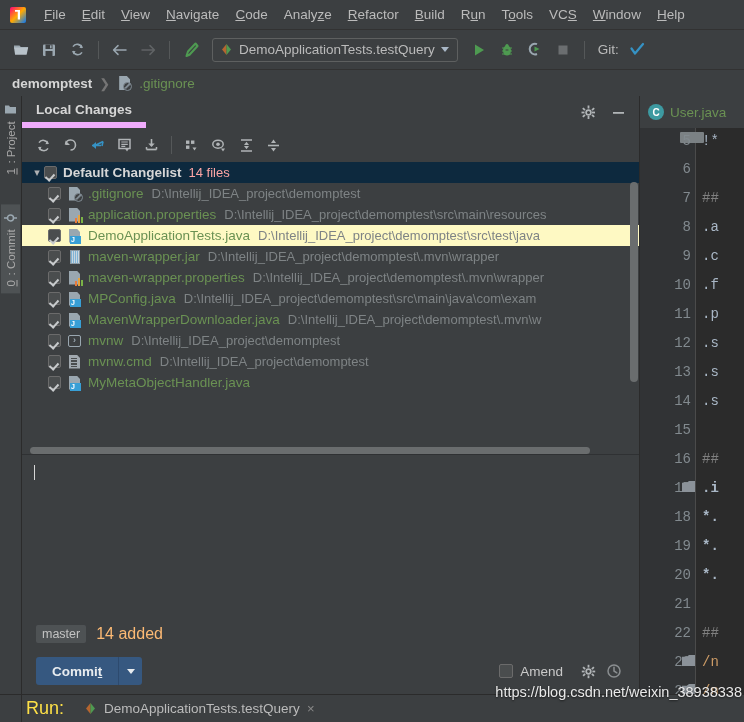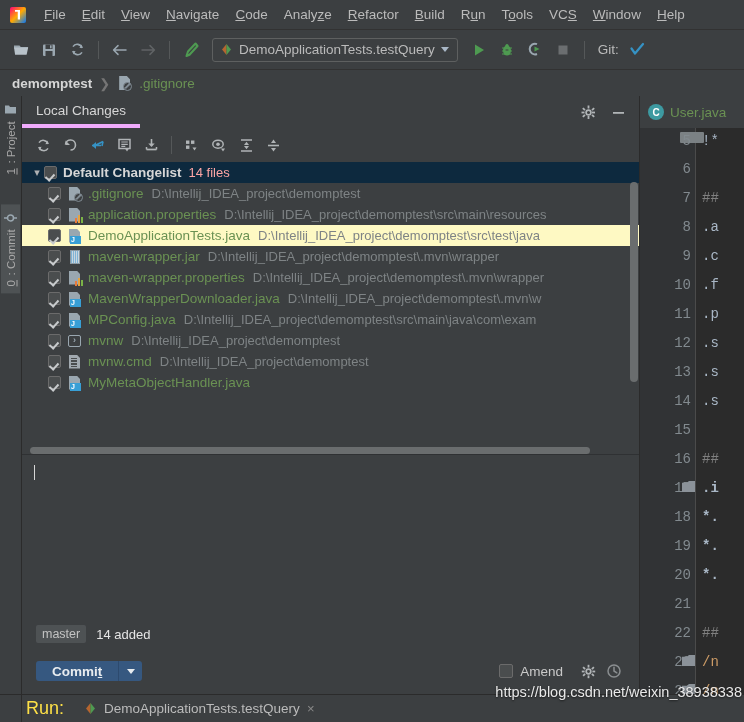--- a/index.html
+++ b/index.html
@@ -93,21 +93,22 @@
     background: #3c3f41; display: flex; flex-direction: column;
     border-right: 1px solid #2b2b2b;
   }
   #panel-tabbar {
     height: 32px; background: #3c3f41; display: flex; align-items: stretch;
     flex: none; position: relative;
   }
   #tab-local-changes {
     display: flex; align-items: center; padding: 0 14px;
     color: #d6d6d6; font-size: 13.5px; cursor: default;
-    border-bottom: 4px solid #f0abfc;
+    border-bottom: 6px solid #f0abfc;
+    font-weight: bold;
   }
   #tabbar-spacer { flex: 1 1 auto; }
   #panel-tab-actions { display: flex; align-items: center; gap: 4px; padding-right: 8px; }
 
   #vcs-toolbar {
     height: 34px; background: #3c3f41; display: flex; align-items: center;
     padding-left: 8px; gap: 1px; flex: none;
   }
 
   
@@ -200,28 +201,28 @@
 
   
   #branch-row {
     flex: none; height: 28px; display: flex; align-items: center;
     padding-left: 14px; gap: 10px; background: #3c3f41;
   }
   #branch-chip {
     background: #4e5254; color: #c3c3c3; font-size: 12.5px;
     padding: 2px 6px; border-radius: 2px;
   }
-  #added-count { color: #e5e5e5; font-size: 13px; }
+  #added-count { color: #fdba74; font-size: 16px; }
 
   
   #commit-bar {
     flex: none; height: 46px; display: flex; align-items: center;
     padding: 0 12px 0 14px; background: #3c3f41;
   }
-  #commit-btn-group { display: flex; height: 20px; cursor: default; }
+  #commit-btn-group { display: flex; height: 28px; cursor: default; }
   #commit-btn {
     background: #365880; color: #e8ecef; font-size: 13.5px; font-weight: bold;
     padding: 0 16px; display: flex; align-items: center;
     border-radius: 3px 0 0 3px;
   }
   #commit-btn u { text-decoration: underline; }
   #commit-split {
     background: #365880; width: 24px; border-left: 1px solid #2d4a6e;
     border-radius: 0 3px 3px 0; display: flex; align-items: center; justify-content: center;
   }
@@ -595,32 +596,32 @@
           <span class="fname">maven-wrapper.properties</span>
           <span class="fpath">D:\Intellij_IDEA_project\demomptest\.mvn\wrapper</span>
         </div>
 
         <div class="tree-row file-row">
           <span class="cbx"></span>
           <span class="ficon">
               <span class="doc-base"></span>
               <span class="java-badge">J</span>
             </span>
+          <span class="fname">MPConfig.java</span>
+          <span class="fpath">D:\Intellij_IDEA_project\demomptest\src\main\java\com\exam</span>
+        </div>
+
+        <div class="tree-row file-row">
+          <span class="cbx"></span>
+          <span class="ficon">
+              <span class="doc-base"></span>
+              <span class="java-badge">J</span>
+            </span>
           <span class="fname">MavenWrapperDownloader.java</span>
           <span class="fpath">D:\Intellij_IDEA_project\demomptest\.mvn\w</span>
-        </div>
-
-        <div class="tree-row file-row">
-          <span class="cbx"></span>
-          <span class="ficon">
-              <span class="doc-base"></span>
-              <span class="java-badge">J</span>
-            </span>
-          <span class="fname">MPConfig.java</span>
-          <span class="fpath">D:\Intellij_IDEA_project\demomptest\src\main\java\com\exam</span>
         </div>
 
         <div class="tree-row file-row">
           <span class="cbx"></span>
           <span class="ficon">
               <span class="sh-icon">›</span>
             </span>
           <span class="fname">mvnw</span>
           <span class="fpath">D:\Intellij_IDEA_project\demomptest</span>
         </div>

